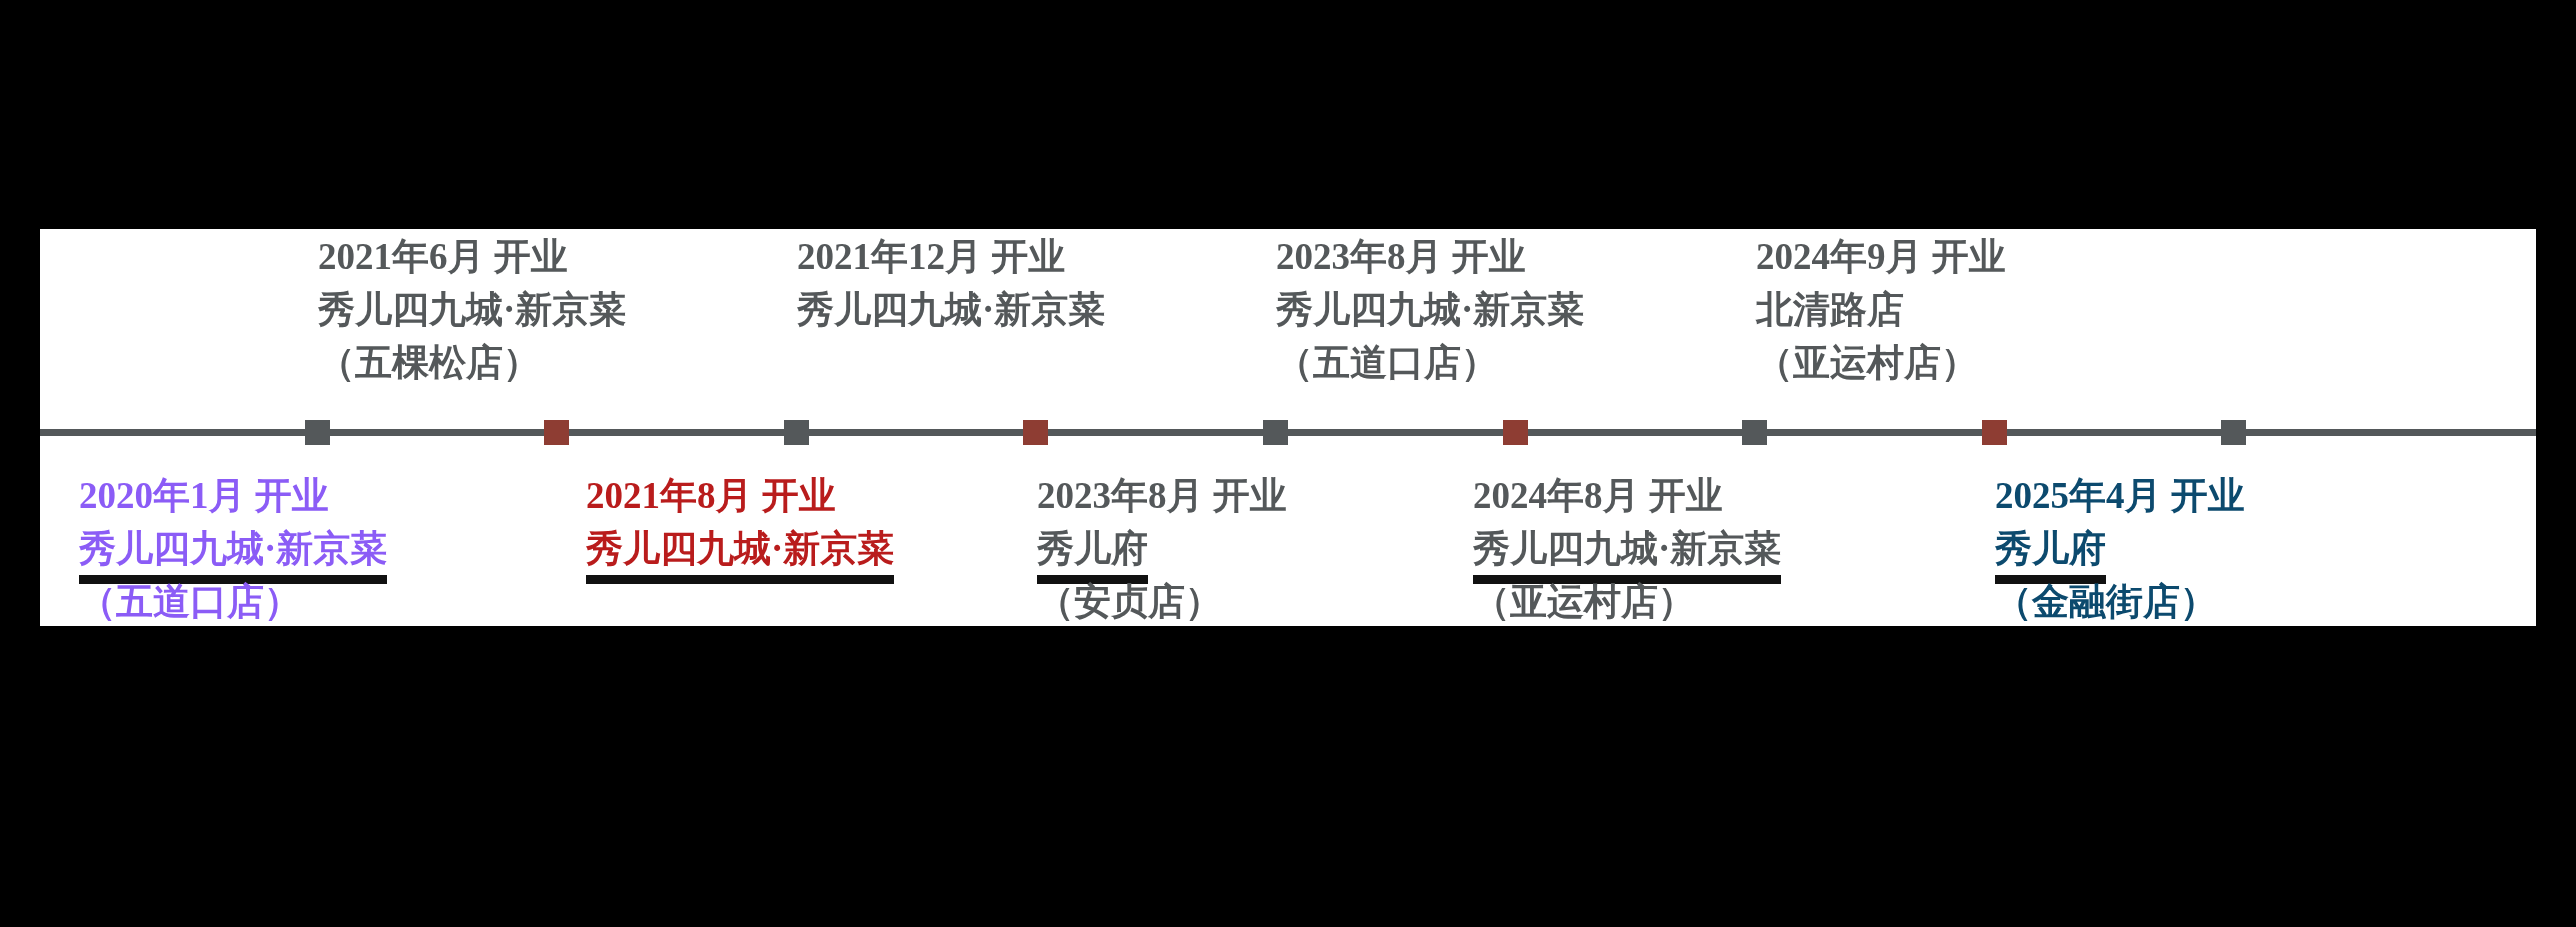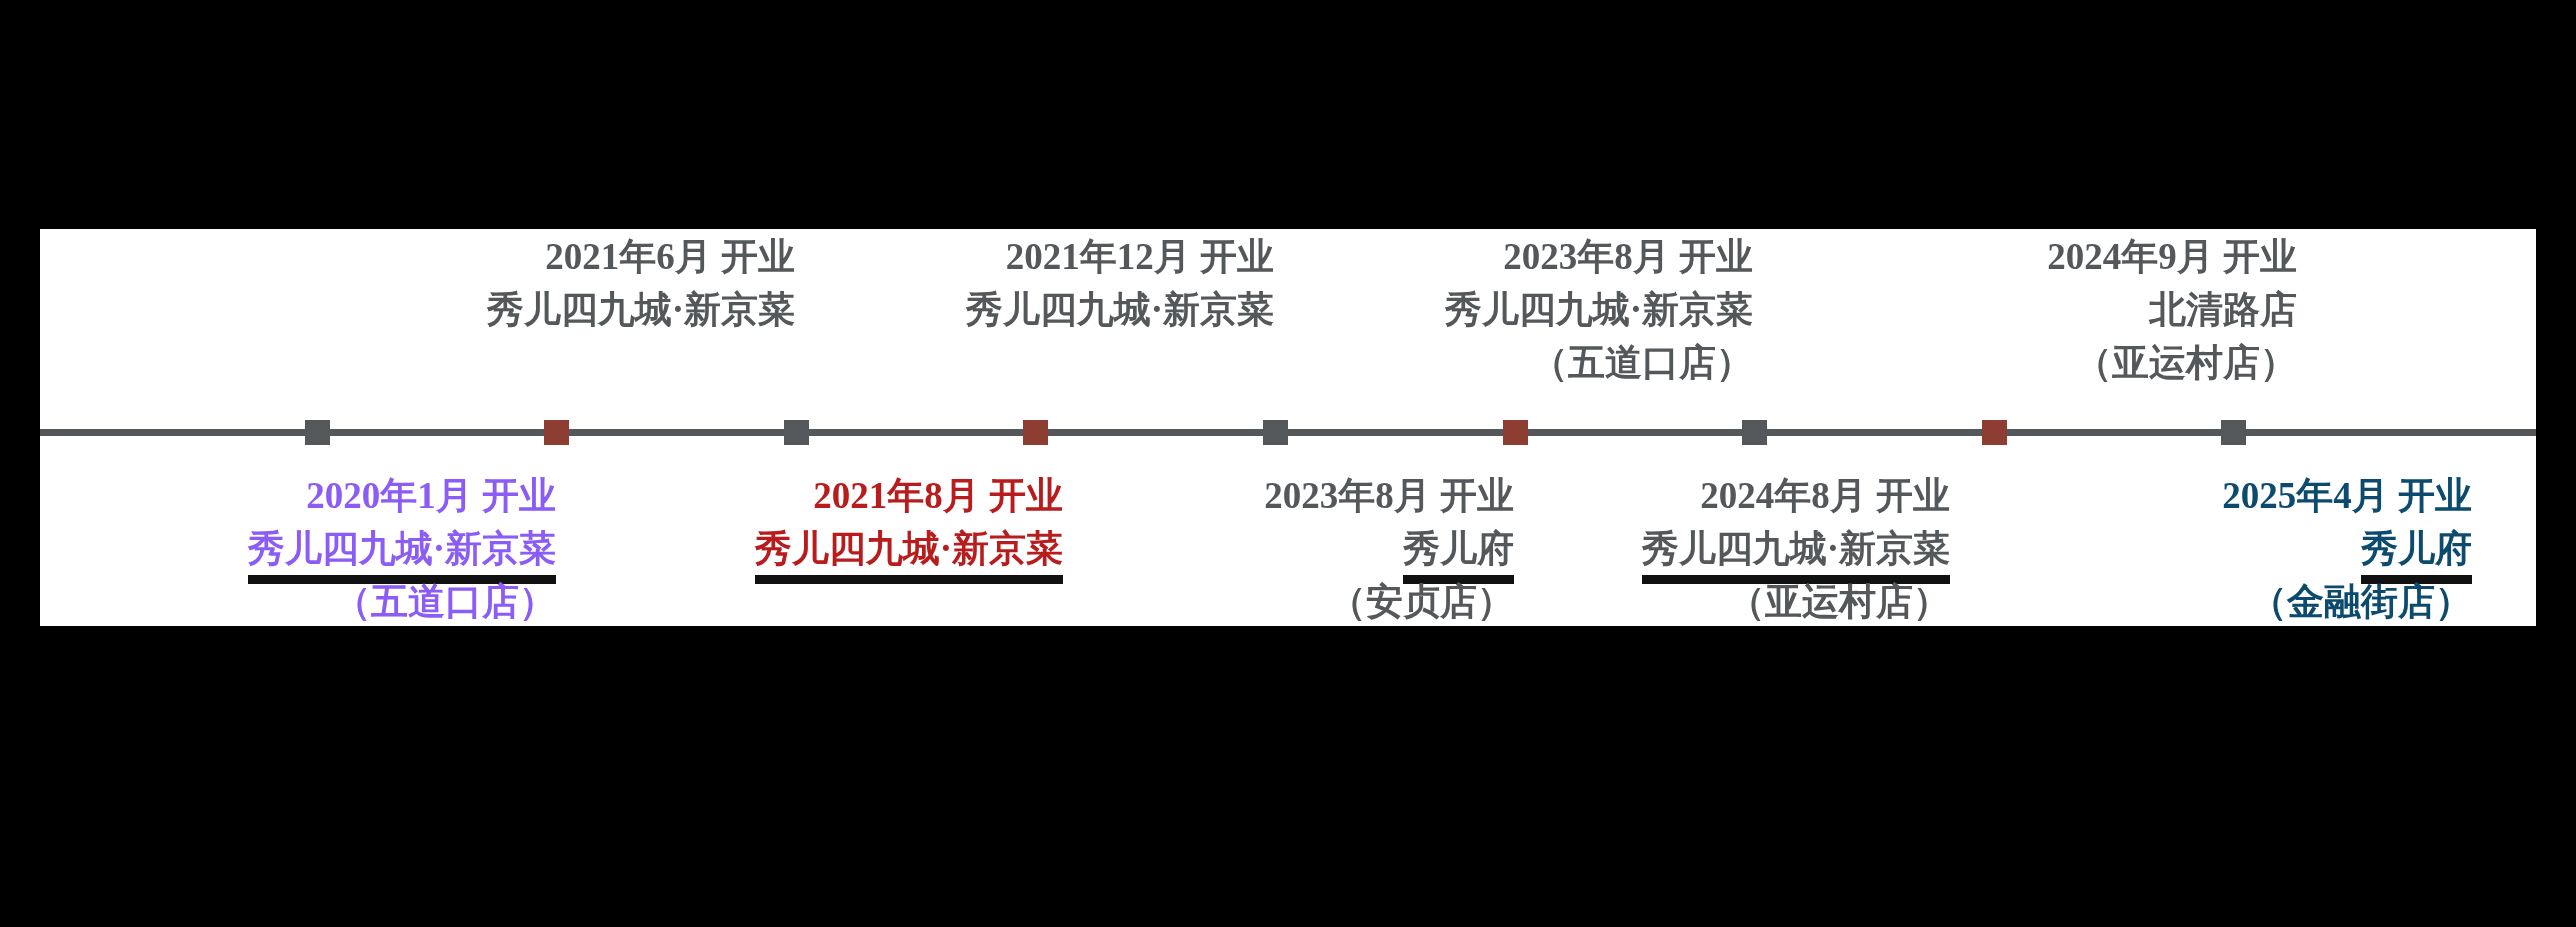--- a/index.html
+++ b/index.html
@@ -33,21 +33,21 @@
   }
   .marker {
     position: absolute;
     top: 191px;
     width: 24.5px;
     height: 24.5px;
   }
   .label {
     position: absolute;
     width: 477px;
-    text-align: right;
+    text-align: left;
     font-size: 37px;
     font-weight: 700;
     line-height: 53px;
     white-space: nowrap;
     font-family: Liberation Serif, serif;
   }
   .label.above { top: 1.3px; }
   .label.below { top: 240px; }
   .name-inner.underlined {
     display: inline-block;
@@ -69,20 +69,21 @@
       <div class="line name"><span class="name-inner underlined" style="border-bottom-color: rgb(17, 17, 17);">秀儿四九城·新京菜</span></div>
       <div class="line branch">（五道口店）</div>
     </div>
   </div>
 
   <div class="event">
     <div class="marker" style="left: 504px; background: rgb(142, 61, 51);"></div>
     <div class="label above" style="left: 278px; color: rgb(84, 88, 90);">
       <div class="line date">2021年6月 开业</div>
       <div class="line name"><span class="name-inner">秀儿四九城·新京菜</span></div>
+      <div class="line branch">（五棵松店）</div>
     </div>
   </div>
 
   <div class="event">
     <div class="marker" style="left: 744px; background: rgb(84, 88, 90);"></div>
     <div class="label below" style="left: 546px; color: #b91c1c;">
       <div class="line date">2021年8月 开业</div>
       <div class="line name"><span class="name-inner underlined" style="border-bottom-color: rgb(17, 17, 17);">秀儿四九城·新京菜</span></div>
     </div>
   </div>
@@ -117,21 +118,21 @@
     <div class="marker" style="left: 1702px; background: rgb(84, 88, 90);"></div>
     <div class="label below" style="left: 1433px; color: rgb(84, 88, 90);">
       <div class="line date">2024年8月 开业</div>
       <div class="line name"><span class="name-inner underlined" style="border-bottom-color: rgb(17, 17, 17);">秀儿四九城·新京菜</span></div>
       <div class="line branch">（亚运村店）</div>
     </div>
   </div>
 
   <div class="event">
     <div class="marker" style="left: 1942px; background: rgb(142, 61, 51);"></div>
-    <div class="label above" style="left: 1780px; color: rgb(84, 88, 90);">
+    <div class="label above" style="left: 1716px; color: rgb(84, 88, 90);">
       <div class="line date">2024年9月 开业</div>
       <div class="line name"><span class="name-inner">北清路店</span></div>
       <div class="line branch">（亚运村店）</div>
     </div>
   </div>
 
   <div class="event">
     <div class="marker" style="left: 2181px; background: rgb(84, 88, 90);"></div>
     <div class="label below" style="left: 1955px; color: #0c4a6e;">
       <div class="line date">2025年4月 开业</div>

